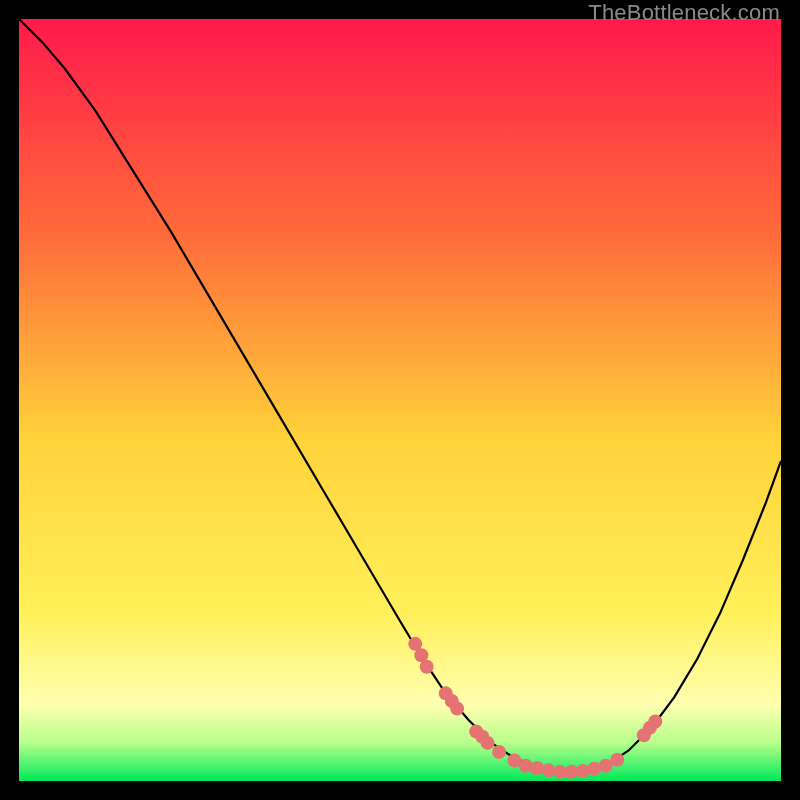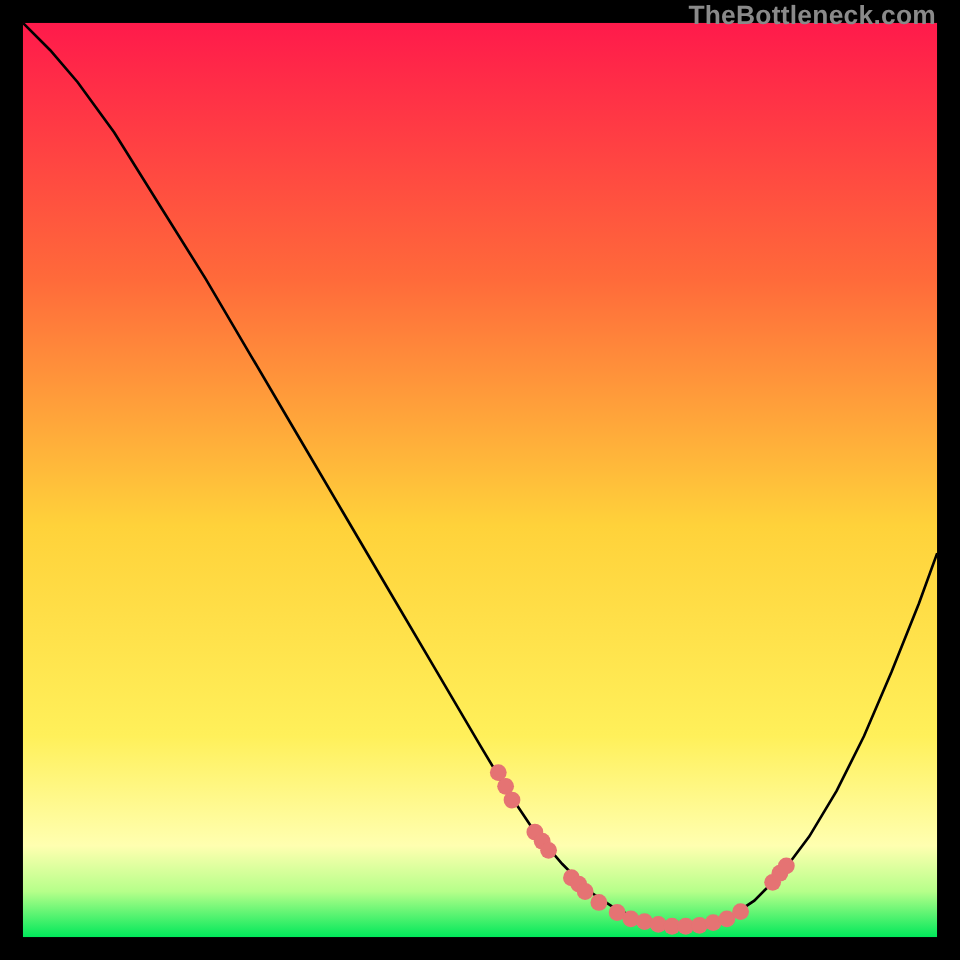--- a/index.html
+++ b/index.html
@@ -24,21 +24,21 @@
     top: 0;
     width: 762px;
     height: 762px;
   }
   .watermark {
     position: absolute;
     top: 0;
     right: 20px;
     font-family: Arial, Helvetica, sans-serif;
     font-size: 22px;
-    font-weight: 700;
+    font-weight: 400;
     color: #8a8a8a;
     letter-spacing: 0.2px;
     user-select: none;
   }
 </style>
 </head>
 <body>
 
 <div class="frame">
   <svg class="plot" viewBox="0 0 762 762" preserveAspectRatio="none">

